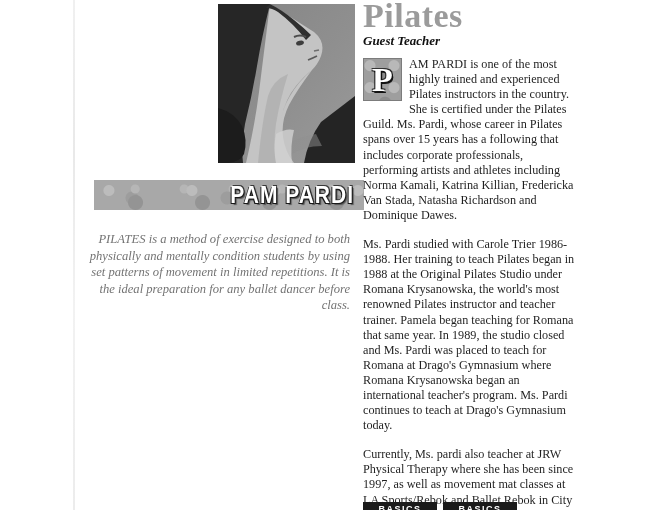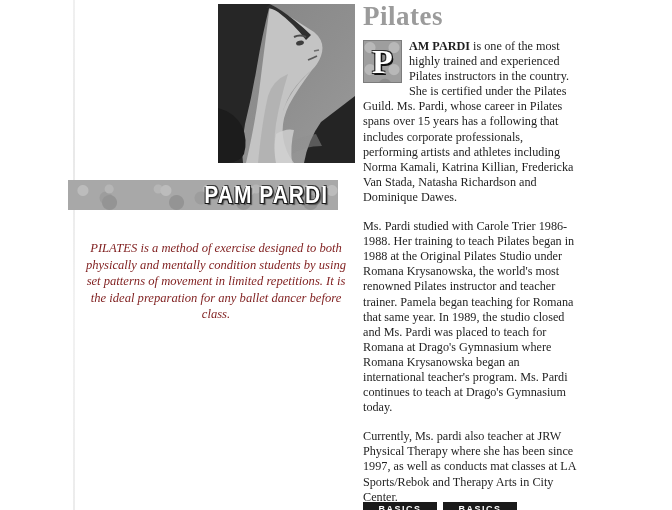--- a/index.html
+++ b/index.html
@@ -10,47 +10,47 @@
   .scan-edge{
     position:absolute;left:73px;top:0;width:2px;height:510px;
     background:linear-gradient(#f0f0f0,#e9e9e9 30%,#f2f2f2 60%,#ececec);
   }
   
   .photo{
     position:absolute;left:218px;top:4px;width:137px;height:159px;
     background:#8d8d8d;overflow:hidden;
   }
   .name-banner{
-    position:absolute;left:68px;top:180px;width:270px;height:30px;
+    position:absolute;left:94px;top:180px;width:270px;height:30px;
     background-color:#a8a8a8;
     background-image:
       radial-gradient(circle at 18% 35%, #bcbcbc 0 5px, rgba(0,0,0,0) 6px),
       radial-gradient(circle at 62% 75%, #949494 0 7px, rgba(0,0,0,0) 8px),
       radial-gradient(circle at 84% 30%, #b6b6b6 0 4px, rgba(0,0,0,0) 5px),
       radial-gradient(circle at 40% 60%, #9d9d9d 0 6px, rgba(0,0,0,0) 7px);
     background-size:83px 30px,67px 30px,49px 30px,95px 30px;
     display:flex;align-items:center;justify-content:flex-end;
     padding-right:10px;box-sizing:border-box;
   }
   .name-banner .name{
     font-family:"Liberation Sans",sans-serif;font-weight:bold;
     font-size:21px;letter-spacing:1px;color:#ffffff;
     transform:scaleY(1.12);
     text-shadow:1px 1px 0 #1a1a1a,-1px 1px 0 #1a1a1a,1px -1px 0 #3a3a3a,2px 2px 1px #555;
     white-space:nowrap;
   }
   .quote{
-    position:absolute;left:82px;top:240px;width:268px;
+    position:absolute;left:82px;top:231px;width:268px;
     font-style:italic;font-size:12.6px;line-height:16.6px;
-    text-align:center;color:#7f1d1d;
+    text-align:right;color:#737373;
   }
   
   .article-col{position:absolute;left:363px;top:2px;width:213px;}
   .title{
-    font-size:27px;font-weight:bold;color:#9b9b9b;
+    font-size:34px;font-weight:bold;color:#9b9b9b;
     letter-spacing:0.5px;line-height:28px;margin:0;
   }
   .subtitle{
     font-size:13px;font-weight:bold;font-style:italic;color:#111;
     margin:4px 0 0 0;line-height:14px;
   }
   .body-copy{margin-top:9px;}
   .body-copy p{
     margin:0 0 14px 0;font-size:12.2px;line-height:15.1px;color:#1f1f1f;
     text-align:left;
@@ -64,21 +64,21 @@
       radial-gradient(circle at 70% 70%, #8c8c8c 0 6px, rgba(0,0,0,0) 7px);
     background-size:24px 22px,30px 26px;
     border:1px solid #7c7c7c;box-sizing:border-box;
     display:flex;align-items:center;justify-content:center;
   }
   .dropcap-box .cap{
     font-family:"Liberation Serif",serif;font-weight:bold;font-size:34px;
     color:#ffffff;line-height:1;
     text-shadow:1.5px 1.5px 0 #111,-1px -1px 0 #333,-1px 1px 0 #222,1px -1px 0 #222;
   }
-  .body-copy .b{font-weight:bold;}
+  .body-copy .b{font-weight:normal;}
   .body-copy .i{}
   
   .footer-tabs{position:absolute;left:363px;top:502px;display:flex;gap:6px;}
   .footer-tab{
     width:74px;height:16px;background:#1a1a1a;
     display:flex;align-items:flex-start;justify-content:center;
     font-family:"Liberation Sans",sans-serif;font-weight:bold;
     font-size:9px;letter-spacing:1.5px;color:#fff;padding-top:2px;
     box-sizing:border-box;
   }
@@ -124,29 +124,30 @@
   </div>
 
   <div class="name-banner">
     <span class="name">PAM PARDI</span>
   </div>
 
   <div class="quote">PILATES is a method of exercise designed to both physically and mentally condition students by using set patterns of movement in limited repetitions. It is the ideal preparation for any ballet dancer before class.</div>
 
   <div class="article-col">
     <h1 class="title">Pilates</h1>
+    <div class="subtitle">Guest Teacher</div>
 
     <div class="body-copy">
       <p>
         <span class="dropcap-box">
             <span class="cap">P</span>
           </span>
       <span class="b">AM PARDI</span><span> is one of the most highly trained and experienced Pilates instructors in the country. She is certified under the Pilates Guild. Ms. Pardi, whose career in Pilates spans over 15 years has a following that includes corporate professionals, performing artists and athletes including Norma Kamali, Katrina Killian, Fredericka Van Stada, Natasha Richardson and Dominique Dawes.</span></p>
       <p><span>Ms. Pardi studied with Carole Trier 1986-1988. Her training to teach Pilates began in 1988 at the </span><span class="i">Original Pilates Studio</span><span> under Romana Krysanowska, the world's most renowned Pilates instructor and teacher trainer. Pamela began teaching for Romana that same year. In 1989, the studio closed and Ms. Pardi was placed to teach for Romana at </span><span class="i">Drago's Gymnasium</span><span> where Romana Krysanowska began an international teacher's program. Ms. Pardi continues to teach at </span><span class="i">Drago's Gymnasium</span><span> today.</span></p>
-      <p><span>Currently, Ms. pardi also teacher at </span><span class="i">JRW Physical Therapy</span><span> where she has been since 1997, as well as conducts mat classes at </span><span class="i">LA Sports/Rebok</span><span> and </span><span class="i">Therapy Arts</span><span> in City Center.</span></p>
+      <p><span>Currently, Ms. pardi also teacher at </span><span class="i">JRW Physical Therapy</span><span> where she has been since 1997, as well as movement mat classes at </span><span class="i">LA Sports/Rebok</span><span> and </span><span class="i">Ballet Rebok</span><span> in City Center.</span></p>
     </div>
   </div>
 
   <div class="footer-tabs">
     <div class="footer-tab">BASICS</div>
     <div class="footer-tab">BASICS</div>
   </div>
 
 </div>
 

